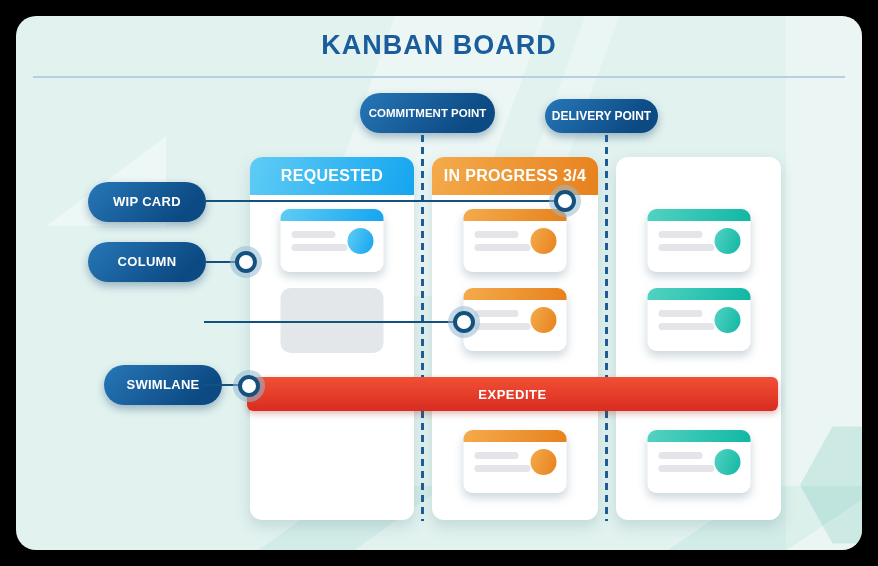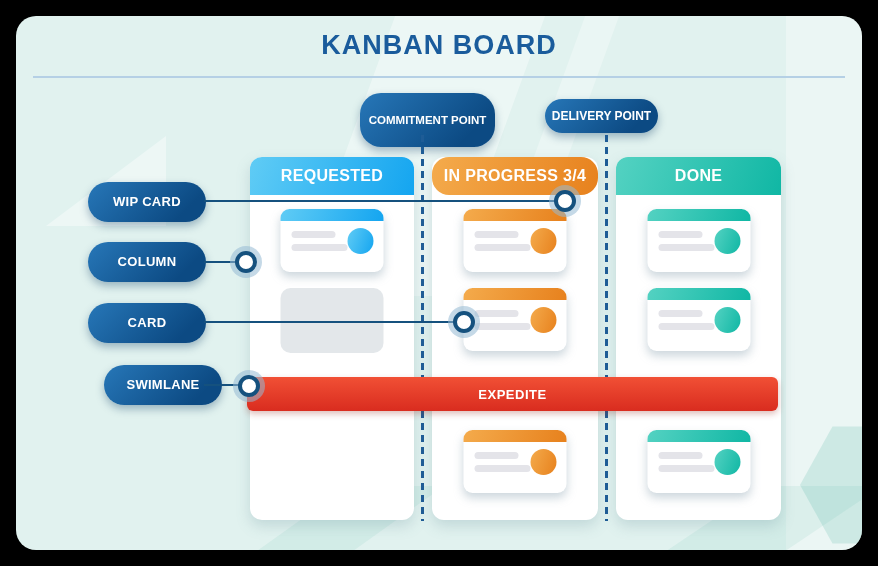--- a/index.html
+++ b/index.html
@@ -21,42 +21,42 @@
   .deco7{left:30px;top:120px;width:120px;height:90px;background:rgba(255,255,255,.40);
     clip-path:polygon(0 100%,100% 0,100% 100%);}
 
   .title{position:absolute;left:0;top:30px;width:878px;text-align:center;
     font-size:27px;font-weight:bold;color:#1A5C9C;letter-spacing:1px;}
   .divider{position:absolute;left:33px;top:76px;width:812px;height:2px;background:#B5D0E5;}
 
   .pill{position:absolute;display:flex;align-items:center;justify-content:center;text-align:center;
     background:linear-gradient(135deg,#2777B8 0%,#0C4A83 80%);color:#fff;font-weight:bold;
     border-radius:21px;box-shadow:0 4px 8px rgba(15,60,100,.35);line-height:1.25;}
-  .pill-commit{left:360px;top:93px;width:123px;height:54px;font-size:11.5px;padding:0 6px;}
+  .pill-commit{left:360px;top:93px;width:123px;height:40px;font-size:11.5px;padding:0 6px;}
   .pill-deliver{left:545px;top:99px;width:113px;height:34px;font-size:12px;}
   .pill-left{width:118px;height:40px;font-size:13px;letter-spacing:.3px;}
   .pill-wip{left:88px;top:182px;}
   .pill-col{left:88px;top:242px;}
   .pill-card{left:88px;top:303px;}
   .pill-swim{left:104px;top:365px;text-align:right;}
 
   .dashline{position:absolute;top:135px;width:3px;height:386px;z-index:1;
     background:repeating-linear-gradient(180deg,#1E5C96 0 7px,transparent 7px 12px);}
   .dash-commit{left:421px;}
   .dash-deliver{left:605px;}
 
   .col{position:absolute;top:157px;height:363px;background:#fff;border-radius:12px;z-index:2;
     box-shadow:0 6px 14px rgba(100,140,150,.25);}
   .col-requested{left:250px;width:164px;}
   .col-inprogress{left:432px;width:166px;}
   .col-done{left:616px;width:165px;}
   .col-header{height:38px;border-radius:12px 12px 0 0;display:flex;align-items:center;justify-content:center;
     color:#fff;font-size:16px;font-weight:bold;letter-spacing:.3px;}
   .g-blue{background:linear-gradient(110deg,#60CCF5,#14A5F0);}
-  .g-orange{background:linear-gradient(110deg,#F4AB4C,#E7811D);border-radius:17px;}
+  .g-orange{background:linear-gradient(110deg,#F4AB4C,#E7811D);}
   .g-teal{background:linear-gradient(110deg,#54D2C2,#10B7A4);}
 
   .card{position:absolute;left:50%;transform:translateX(-50%);width:103px;height:63px;background:#fff;
     border-radius:9px;box-shadow:0 5px 10px rgba(130,155,170,.40);}
   .card .bar{height:12px;border-radius:9px 9px 0 0;}
   .card .ln{position:absolute;height:7px;border-radius:4px;background:#E4E4E9;}
   .card .ln1{left:11px;top:22px;width:44px;}
   .card .ln2{left:11px;top:35px;width:56px;}
   .card .dot{position:absolute;right:10px;top:19px;width:26px;height:26px;border-radius:50%;}
   .row1{top:52px;} .row2{top:131px;} .row3{top:273px;}
@@ -130,21 +130,20 @@
     </div>
     <div class="card row3">
       <div class="bar g-orange"></div>
       <div class="ln ln1"></div>
       <div class="ln ln2"></div>
       <div class="dot g-orange"></div>
     </div>
   </div>
 
   <div class="col col-done">
-    <div class="col-header g-teal">DONE</div>
     <div class="card row1">
       <div class="bar g-teal"></div>
       <div class="ln ln1"></div>
       <div class="ln ln2"></div>
       <div class="dot g-teal"></div>
     </div>
     <div class="card row2">
       <div class="bar g-teal"></div>
       <div class="ln ln1"></div>
       <div class="ln ln2"></div>
@@ -160,20 +159,19 @@
 
   <div class="swimlane">EXPEDITE</div>
 
   <div class="connector conn-wip"></div>
   <div class="connector conn-col"></div>
   <div class="connector conn-card"></div>
   <div class="connector conn-swim"></div>
 
   <div class="pill pill-left pill-wip">WIP CARD</div>
   <div class="pill pill-left pill-col">COLUMN</div>
-  <div class="pill pill-left pill-card">CARD</div>
   <div class="pill pill-left pill-swim">SWIMLANE</div>
 
   <div class="marker mk-wip"></div>
   <div class="marker mk-col"></div>
   <div class="marker mk-card"></div>
   <div class="marker mk-swim"></div>
 </div>
 
 </body></html>

